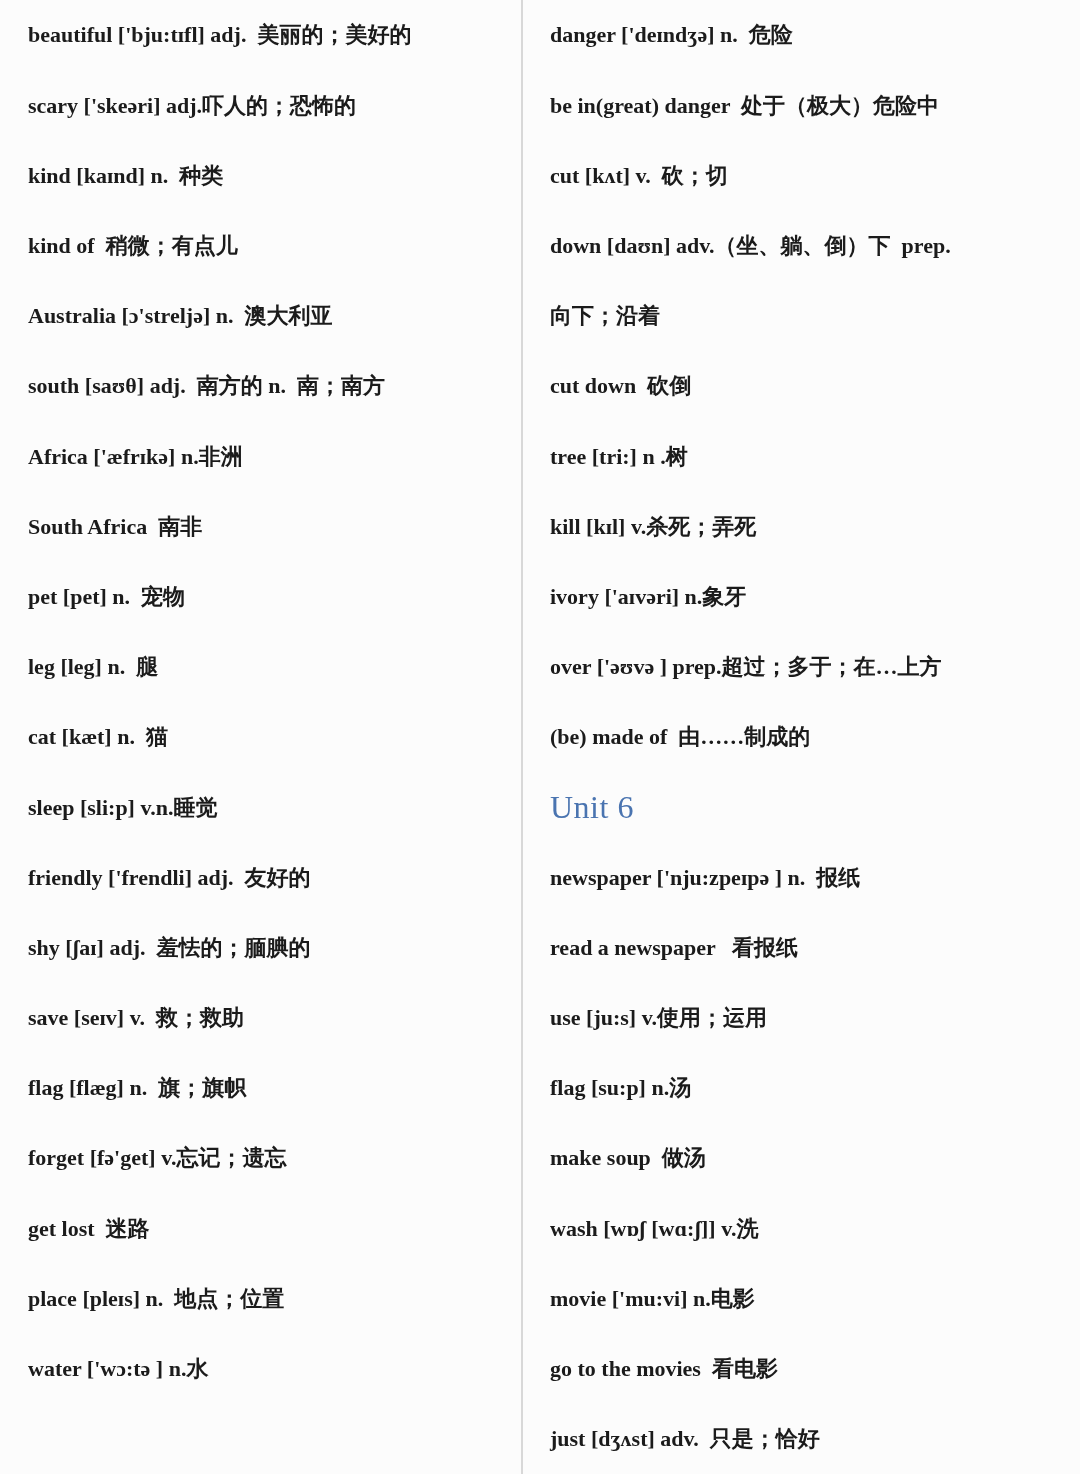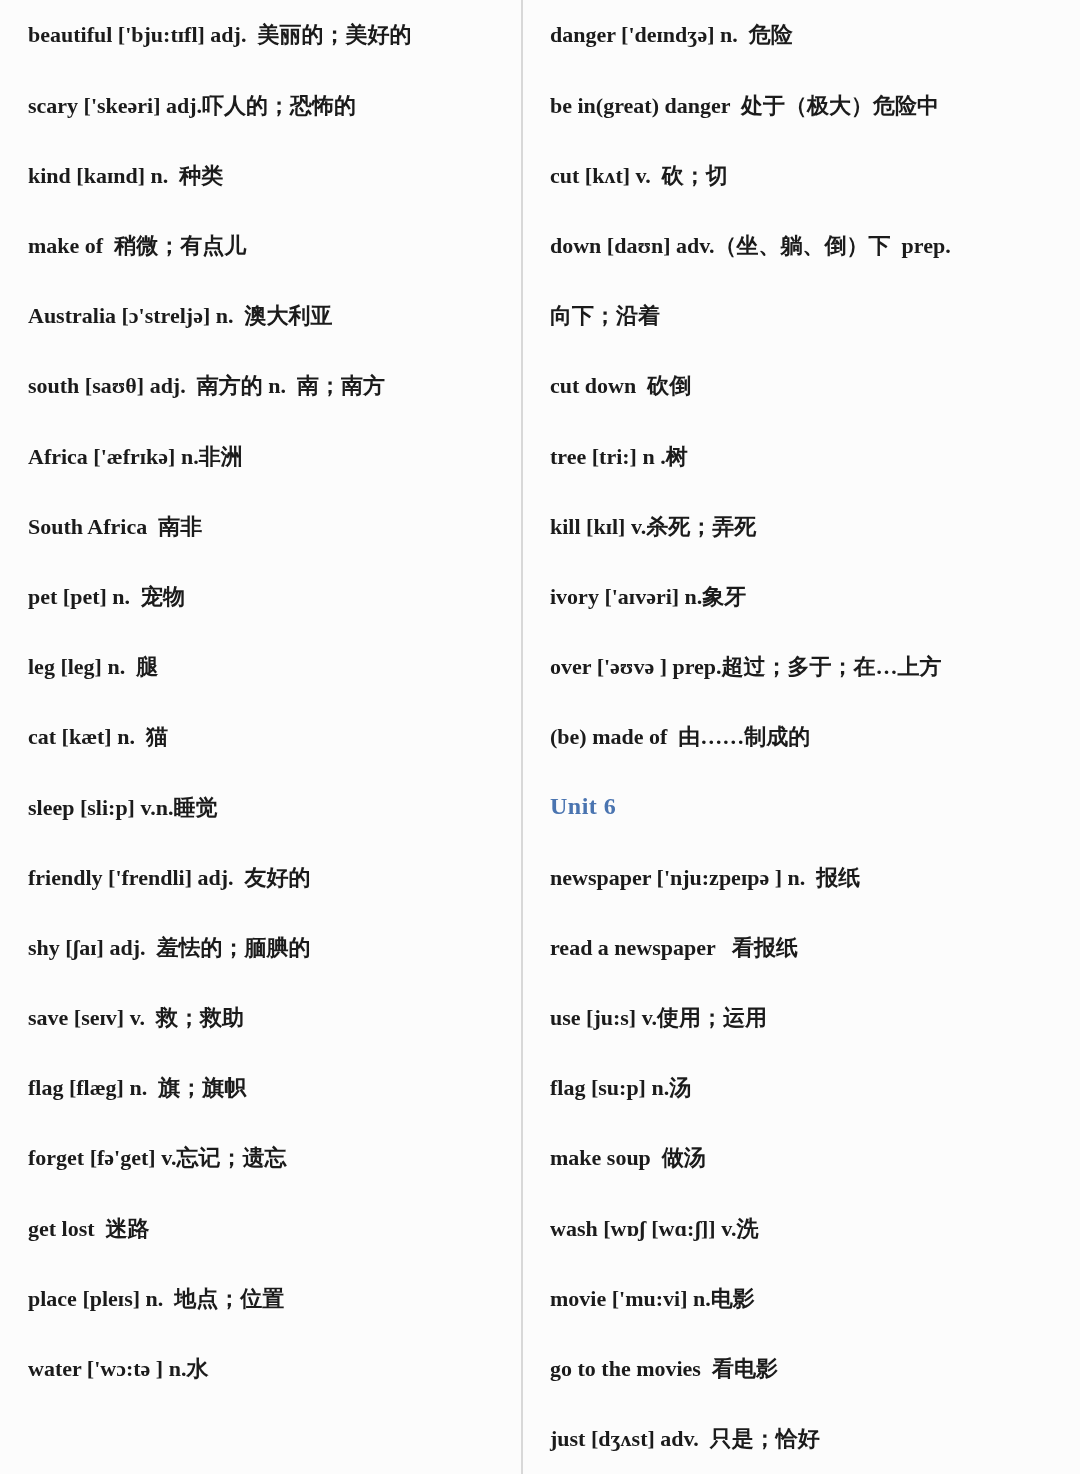--- a/index.html
+++ b/index.html
@@ -32,36 +32,36 @@
   .line {
     height: 70.19px;
     display: flex;
     align-items: center;
     font-size: 22px;
     line-height: 1.15;
     white-space: pre;
     font-weight: bold;
   }
   .unit-heading {
-    font-weight: bold;
-    font-size: 24px;
+    font-weight: normal;
+    font-size: 32px;
     color: #4a74b0;
     letter-spacing: 0.5px;
   }
 </style>
 </head>
 <body>
 
 <div class="page">
 
   <div class="col col-left">
     <div class="line">beautiful ['bju:tɪfl] adj.  美丽的；美好的</div>
     <div class="line">scary ['skeəri] adj.吓人的；恐怖的</div>
     <div class="line">kind [kaɪnd] n.  种类</div>
-    <div class="line">make of  稍微；有点儿</div>
+    <div class="line">kind of  稍微；有点儿</div>
     <div class="line">Australia [ɔ'streljə] n.  澳大利亚</div>
     <div class="line">south [saʊθ] adj.  南方的 n.  南；南方</div>
     <div class="line">Africa ['æfrɪkə] n.非洲</div>
     <div class="line">South Africa  南非</div>
     <div class="line">pet [pet] n.  宠物</div>
     <div class="line">leg [leg] n.  腿</div>
     <div class="line">cat [kæt] n.  猫</div>
     <div class="line">sleep [sli:p] v.n.睡觉</div>
     <div class="line">friendly ['frendli] adj.  友好的</div>
     <div class="line">shy [ʃaɪ] adj.  羞怯的；腼腆的</div>

